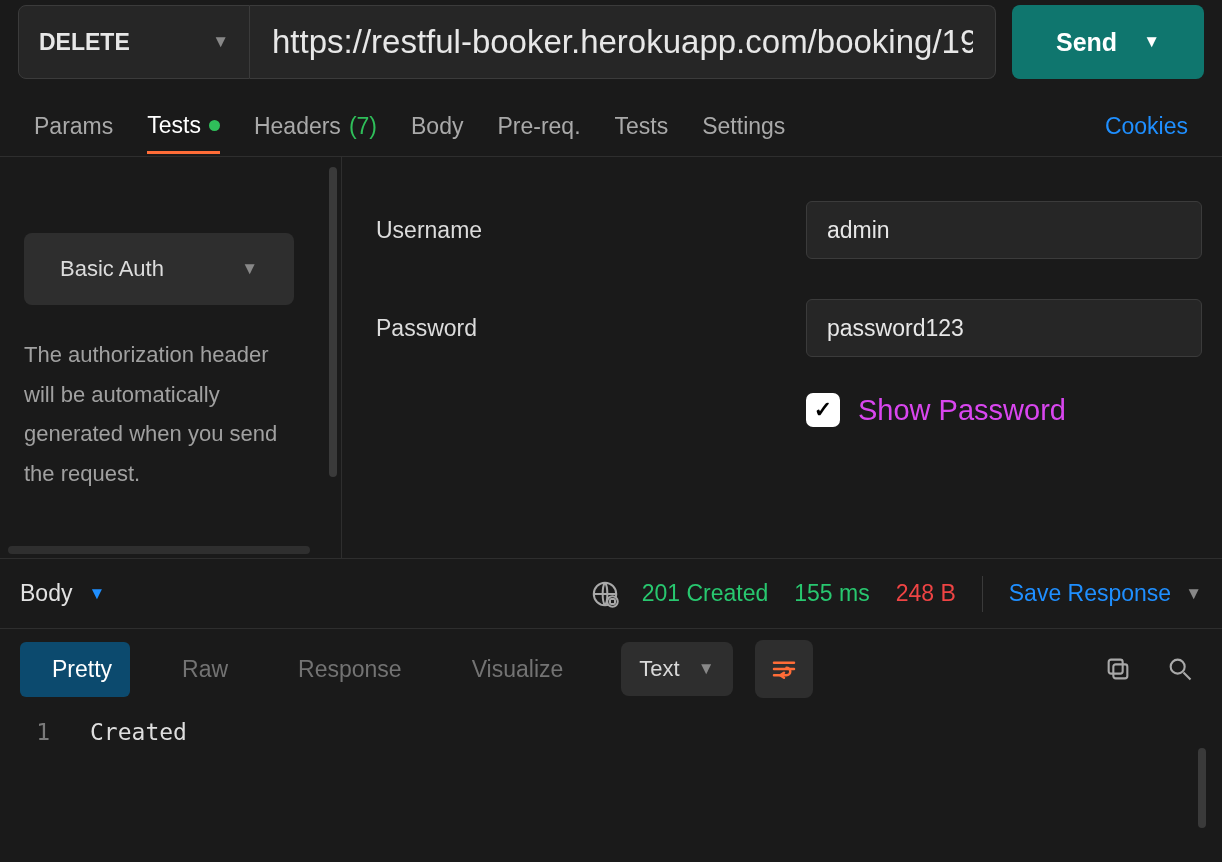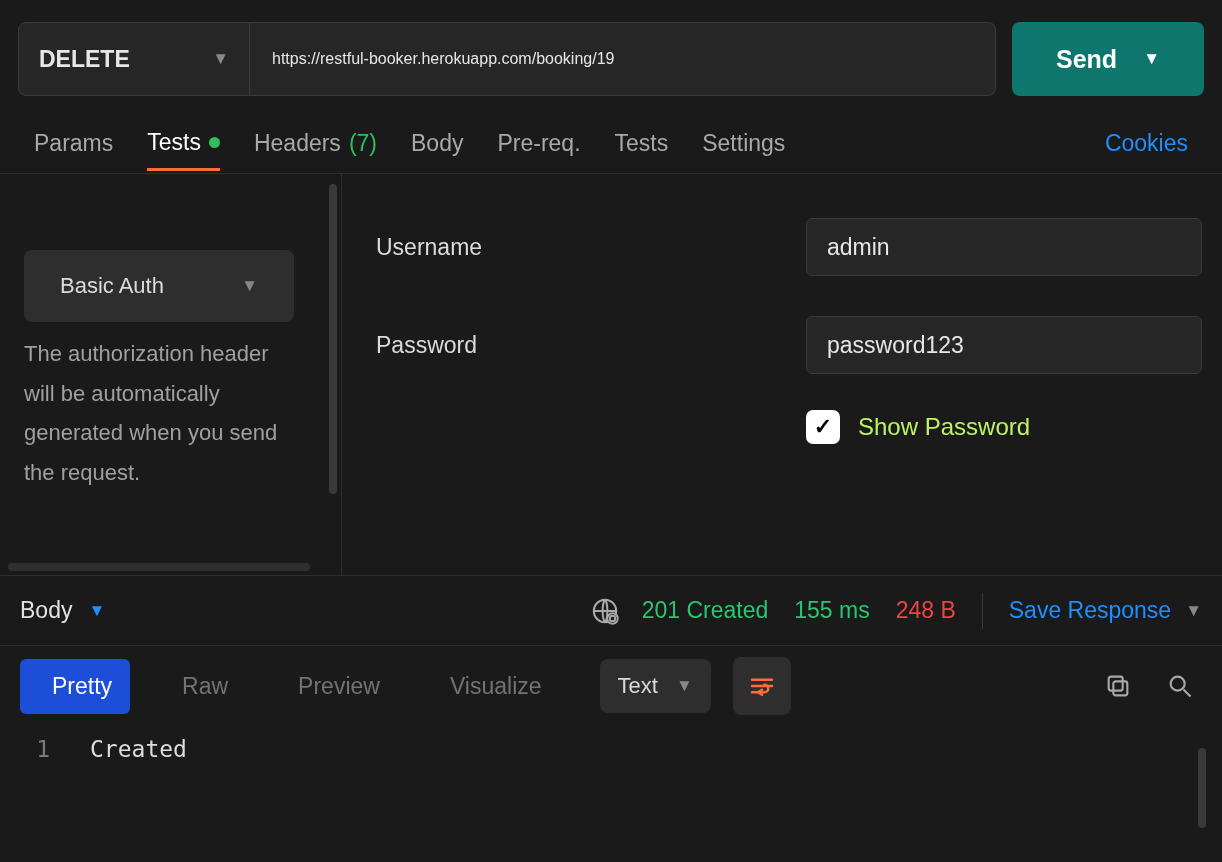--- a/index.html
+++ b/index.html
@@ -10,21 +10,21 @@
     font-size: 20px;
     width: 1222px;
     height: 862px;
     overflow: hidden;
   }
 
   
   .request-row {
     display: flex;
     gap: 16px;
-    padding: 22px 18px 18px 18px;
+    padding: 5px 18px 18px 18px;
   }
   .method-select {
     display: flex;
     align-items: center;
     justify-content: space-between;
     width: 232px;
     height: 74px;
     background: #262626;
     border: 1px solid #3b3b3b;
     border-radius: 8px 0 0 8px;
@@ -36,21 +36,21 @@
     margin-right: -16px;
   }
   .url-input {
     flex: 1;
     height: 74px;
     background: #262626;
     border: 1px solid #3b3b3b;
     border-left: none;
     border-radius: 0 8px 8px 0;
     padding: 0 22px;
-    font-size: 16px;
+    font-size: 33px;
     color: #e7e7e7;
     outline: none;
   }
   .send-btn {
     display: flex;
     align-items: center;
     justify-content: center;
     gap: 26px;
     width: 192px;
     height: 74px;
@@ -100,39 +100,39 @@
     position: relative;
   }
   .auth-left::-webkit-scrollbar { width:10px; }
   .type-label { color: #e2e2e2; font-size: 23px; margin-bottom: 18px; }
   .type-select {
     display: flex; align-items: center; justify-content: space-between;
     width: 270px; height: 72px;
     background: #2e2e2e; border-radius: 8px;
     padding: 0 36px; font-size: 22px; cursor: pointer; color:#dcdcdc;margin-top:46px;
   }
-  .auth-desc { margin-top: 12px; color: #a0a0a0; font-size: 22px; line-height: 1.8; max-width: 280px;}
+  .auth-desc { margin-top: 30px; color: #a0a0a0; font-size: 22px; line-height: 1.8; max-width: 280px;}
   .left-scrollbar { position:absolute; right:4px; top:10px; width:8px; height:310px; background:#3a3a3a; border-radius:4px;}
   .left-hscroll { position:absolute; left:8px; bottom:4px; width:302px; height:8px; background:#2f2f2f; border-radius:4px;}
 
   .auth-right { flex: 1; padding: 44px 20px 0 34px; }
   .field-row { display: flex; align-items: center; margin-bottom: 40px; }
   .field-label { width: 430px; font-size: 23px; color: #dcdcdc; }
   .field-input {
     flex: 1; height: 58px; background: #262626; border: 1px solid #3b3b3b;
     border-radius: 6px; padding: 0 20px; font-size: 23px; color: #e7e7e7; outline:none;
     max-width: 400px;
   }
   .check-row { display: flex; align-items: center; gap: 18px; margin-left: 430px; margin-top: -4px;}
   .checkbox {
     width: 34px; height: 34px; background: #fff; border-radius: 7px;
     display:flex; align-items:center; justify-content:center; color:#000; font-weight:bold; font-size:22px;
     cursor:pointer;
   }
-  .check-label { font-size: 24px; color: #bef264; }
+  .check-label { font-size: 29px; color: #d946ef; }
 
   
   .resp-meta {
     display: flex; align-items: center; height: 70px; padding: 0 20px;
     font-size: 23px; border-bottom: 1px solid #2e2e2e;
   }
   .resp-body-label { color:#e2e2e2; display:flex; align-items:center; gap:16px; cursor:pointer;}
   .resp-body-label .chev { color:#1f8fff; }
   .globe-icon { margin-left:auto; margin-right:22px; color:#a9a9a9; position:relative; }
   .globe-icon svg { display:block; }
@@ -141,21 +141,21 @@
   .size-ok { color:#ef4444; }
   .vdiv { width:1px; height:36px; background:#3a3a3a; margin:0 26px;}
   .save-resp { color:#1f8fff; display:flex; align-items:center; gap:14px; cursor:pointer;}
 
   
   .resp-toolbar {
     display:flex; align-items:center; height:80px; padding: 0 20px; gap:18px;
   }
   .view-tabs { display:flex; background:transparent; gap:34px; align-items:center;}
   .view-tab { font-size:23px; color:#737373; cursor:pointer; padding:14px 18px; border-radius:6px;}
-  .view-tab.active { background:#1d4ed8; color:#fff;padding-left:32px;}
+  .view-tab.active { background:#0c4a6e; color:#fff;padding-left:32px;}
   .fmt-select {
     display:flex; align-items:center; gap:18px; background:#2e2e2e; border-radius:8px;
     padding: 14px 18px; font-size:22px; cursor:pointer; margin-left: 22px;
   }
   .wrap-btn {
     width:58px; height:58px; background:#2e2e2e; border-radius:8px;
     display:flex; align-items:center; justify-content:center; cursor:pointer; margin-left: 4px;
   }
   .wrap-btn svg { stroke:#ff6c37; }
   .tool-spacer { flex:1; }
@@ -260,21 +260,21 @@
   <div class="save-resp">
     <span>Save Response</span>
     <span class="chev">▼</span>
   </div>
 </div>
 
 <div class="resp-toolbar">
   <div class="view-tabs">
     <div class="view-tab active"><span>Pretty</span></div>
     <div class="view-tab"><span>Raw</span></div>
-    <div class="view-tab"><span>Preview</span></div>
+    <div class="view-tab"><span>Response</span></div>
     <div class="view-tab"><span>Visualize</span></div>
   </div>
   <div class="fmt-select">
     <span>Text</span>
     <span class="chev">▼</span>
   </div>
   <div class="wrap-btn">
     <svg width="30" height="30" viewBox="0 0 24 24" fill="none" stroke-width="2" stroke-linecap="round">
       <line x1="4" y1="7" x2="20" y2="7"></line>
         <line x1="4" y1="12" x2="20" y2="12"></line>

